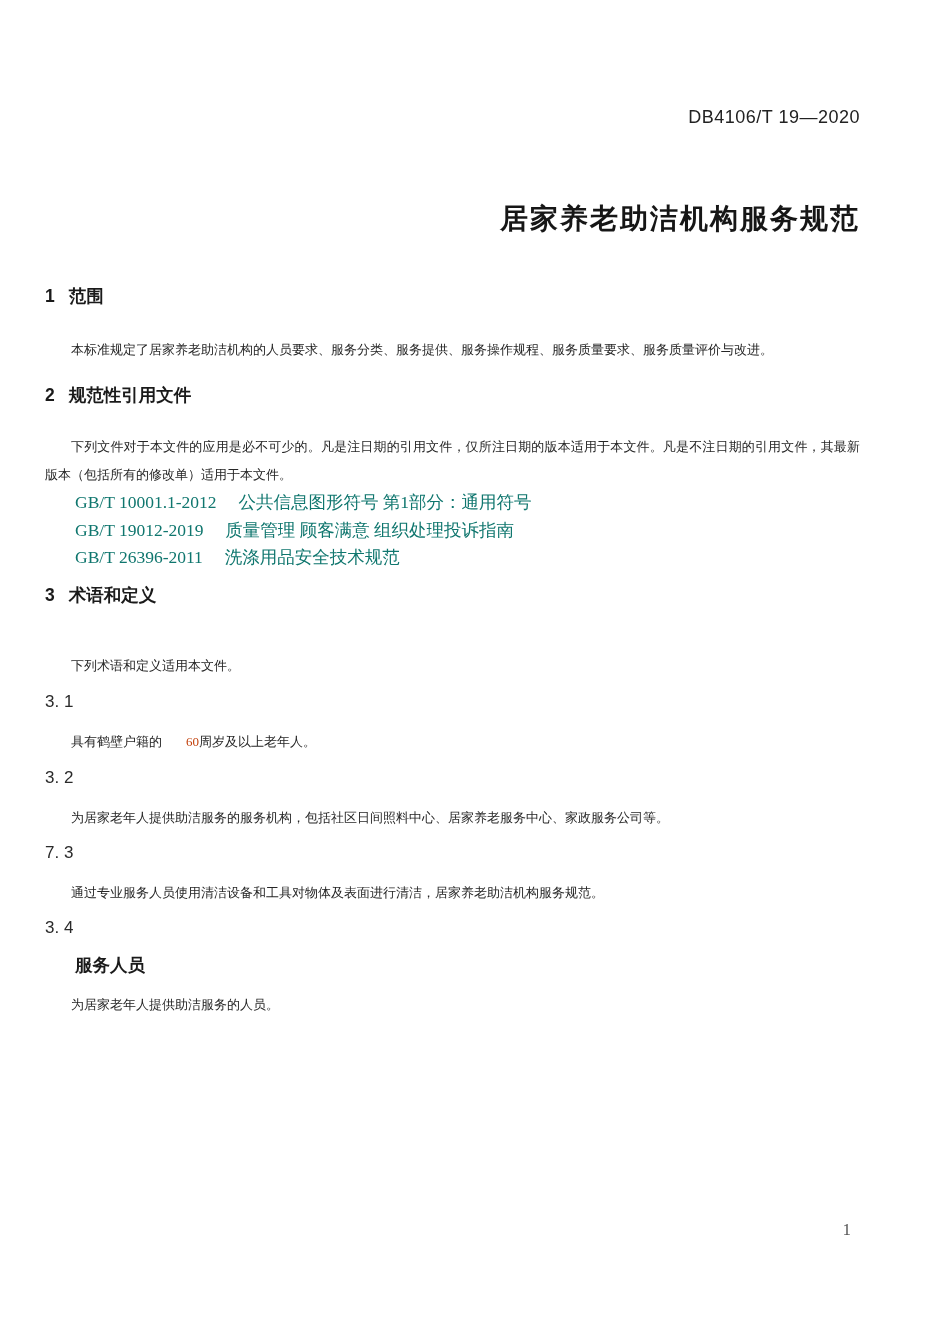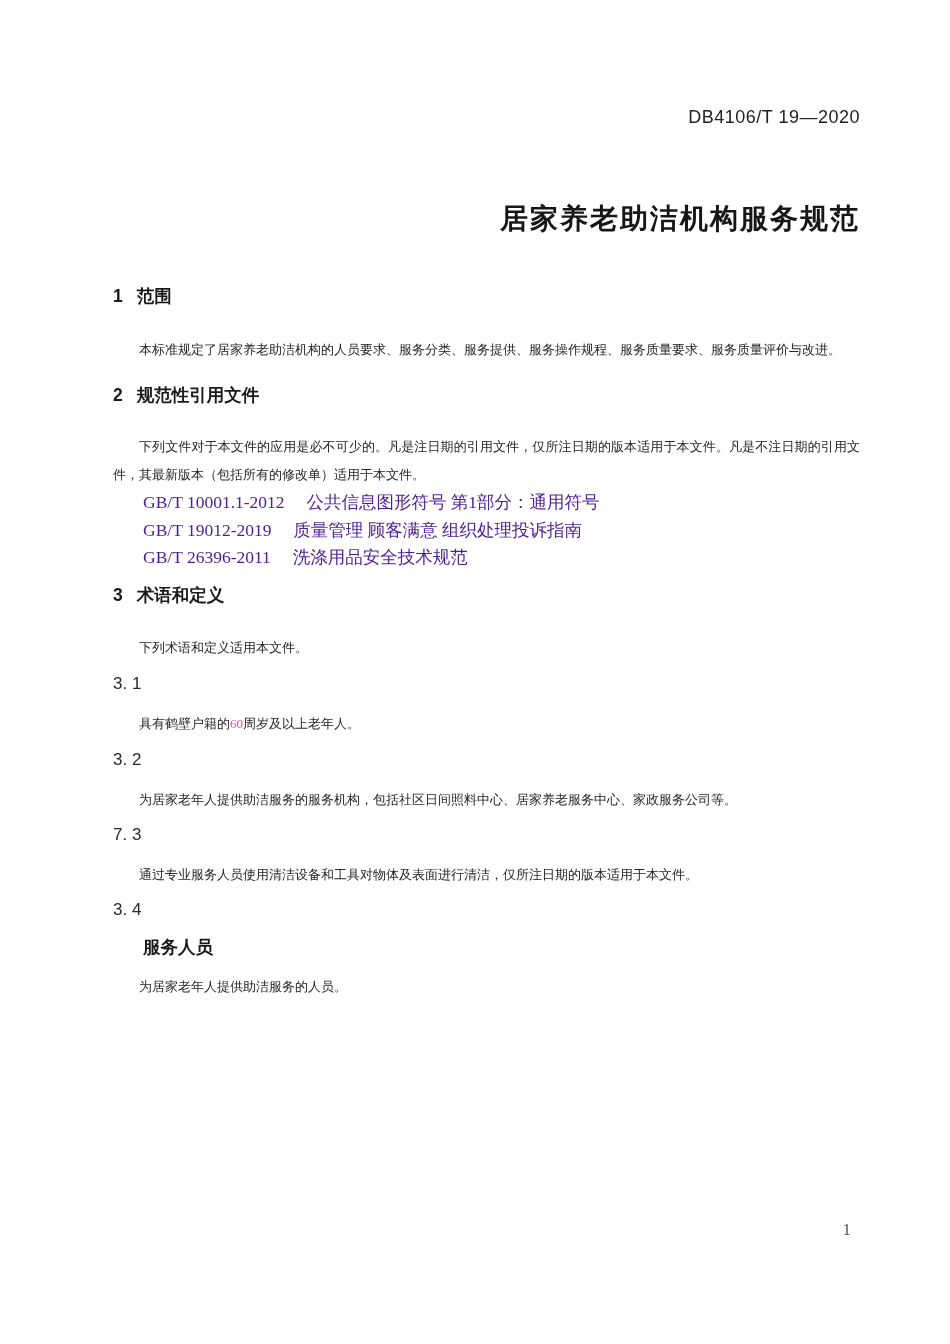--- a/index.html
+++ b/index.html
@@ -4,21 +4,21 @@
 <style>
   html, body { margin: 0; padding: 0; background: #ffffff; }
   .page {
     position: relative;
     width: 950px;
     height: 1344px;
     background: #ffffff;
     color: #1c1c1c;
     overflow: hidden;
   }
-  .content { padding: 0 90px 0 113px; }
+  .content { padding: 0 90px 0 45px; }
 
   .doc-code {
     margin-top: 106px;
     text-align: right;
     font-family: "Liberation Sans", sans-serif;
     font-size: 18px;
     line-height: 22px;
     letter-spacing: 0.5px;
     color: #222;
   }
@@ -52,29 +52,29 @@
     margin: 0;
     font-family: "Liberation Serif", serif;
     font-size: 13px;
     line-height: 28px;
     text-align: justify;
     text-indent: 2em;
     color: #262626;
   }
   .para-first { margin-top: 30px; }
   .sec2-intro { margin-top: 28px; }
-  .sec3-intro { margin-top: 29px; }
+  .sec3-intro { margin-top: 47px; }
 
   .ref-line {
     font-family: "Liberation Serif", serif;
     font-size: 17.5px;
     line-height: 27.5px;
     padding-left: 30px;
     white-space: pre-wrap;
-    color: #4c1d95;
+    color: #0f766e;
   }
 
   .term-num {
     margin-top: 12px;
     font-family: "Liberation Sans", sans-serif;
     font-size: 17px;
     line-height: 20px;
     color: #2a2a2a;
   }
   .term-num-tight { margin-top: 11px; }
@@ -82,21 +82,21 @@
     margin-top: 17px;
     margin-left: 30px;
     font-family: "Liberation Sans", sans-serif;
     font-weight: 700;
     font-size: 17.5px;
     line-height: 20px;
     color: #1a1a1a;
   }
   .term-def { margin-top: 16px; }
 
-  .faded { color: #ec4899; }
+  .faded { color: #c2410c; margin-left: 24px; }
 
   .page-num {
     position: absolute;
     top: 1220px;
     right: 99px;
     font-family: "Liberation Serif", serif;
     font-size: 17px;
     line-height: 20px;
     color: #555;
   }
@@ -132,21 +132,21 @@
     </div>
     <p class="para sec3-intro">下列术语和定义适用本文件。</p>
 
     <div class="term-num">3. 1</div>
     <p class="para term-def"><span>具有鹤壁户籍的</span><span class="faded">60</span><span>周岁及以上老年人。</span></p>
 
     <div class="term-num">3. 2</div>
     <p class="para term-def">为居家老年人提供助洁服务的服务机构，包括社区日间照料中心、居家养老服务中心、家政服务公司等。</p>
 
     <div class="term-num term-num-tight">7. 3</div>
-    <p class="para term-def">通过专业服务人员使用清洁设备和工具对物体及表面进行清洁，仅所注日期的版本适用于本文件。</p>
+    <p class="para term-def">通过专业服务人员使用清洁设备和工具对物体及表面进行清洁，居家养老助洁机构服务规范。</p>
 
     <div class="term-num term-num-tight">3. 4</div>
     <div class="term-name">服务人员</div>
     <p class="para term-def">为居家老年人提供助洁服务的人员。</p>
 
   </div>
 
   <div class="page-num">1</div>
 </div>
 

